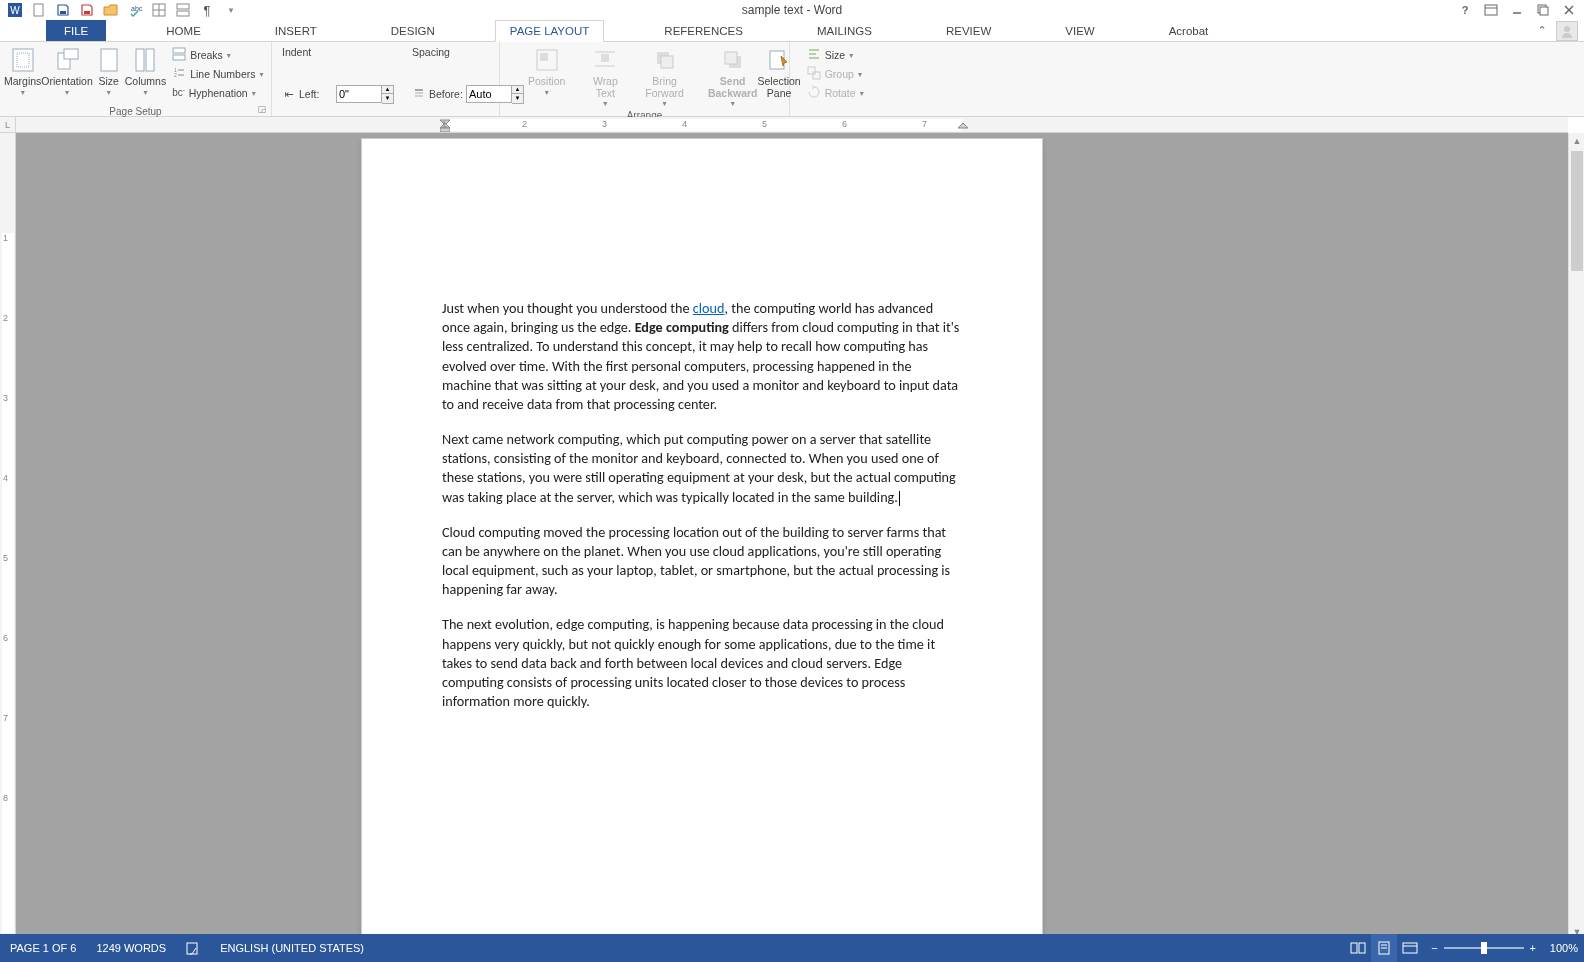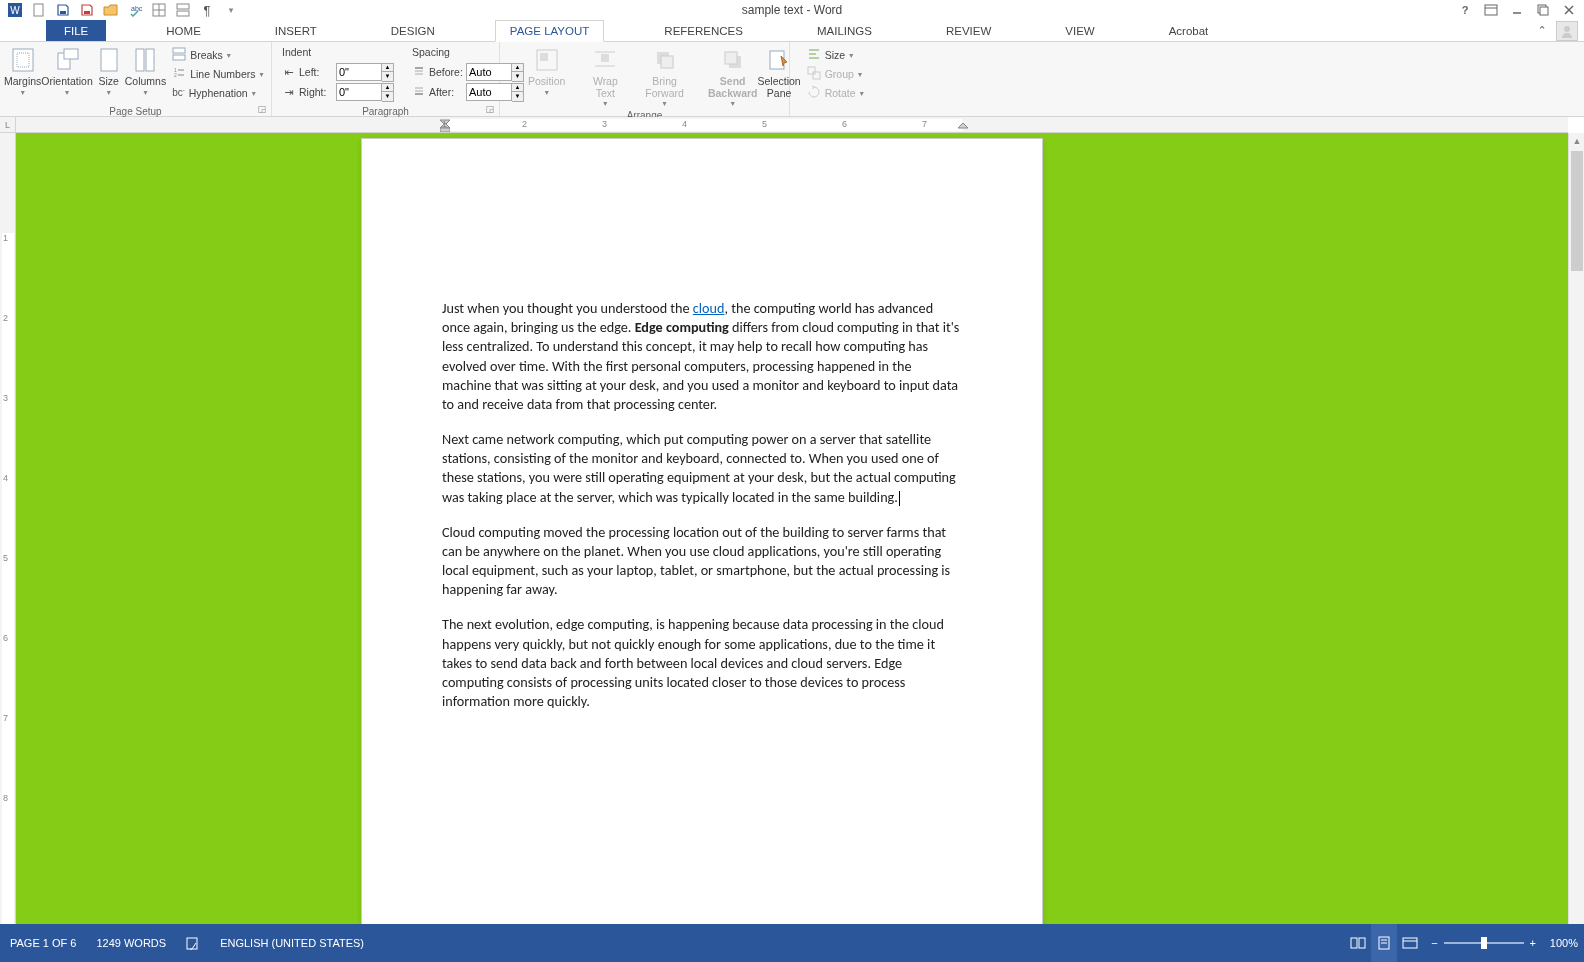--- a/index.html
+++ b/index.html
@@ -33,55 +33,55 @@
 .big-btn.disabled { color: #b0b0b0; cursor: default; margin-left: 24px; }
 .big-btn .icon { width: 32px; height: 28px; display: flex; align-items: center; justify-content: center; }
 .big-btn .lbl { font-size: 10.5px; text-align: center; line-height: 1.1; margin-top: 2px; }
 .big-btn .caret { font-size: 8px; color: #888; }
 
 .small-stack { display: flex; flex-direction: column; gap: 1px; padding: 2px; justify-content: flex-end; }
 .small-btn { display: flex; align-items: center; gap: 4px; height: 18px; padding: 0 4px; cursor: pointer; font-size: 10.5px; color: #444; white-space: nowrap; }
 .small-btn.disabled { color: #b0b0b0; }
 .small-caret { font-size: 8px; color: #888; }
 
-.labeled-col { display: flex; flex-direction: column; padding: 2px 6px; }
+.labeled-col { display: flex; flex-direction: column; padding: 2px 6px; gap: 22px; }
 .col-header { font-size: 10.5px; color: #444; height: 16px; }
 .form-row { display: flex; align-items: center; gap: 3px; height: 20px; }
 .form-row .mini-icon { width: 14px; display: flex; justify-content: center; color: #555; }
 .form-row label { font-size: 10.5px; color: #444; width: 34px; }
 .spinner { display: flex; align-items: center; }
 .spinner input { width: 46px; height: 18px; border: 1px solid #ababab; font-size: 11px; padding: 0 2px; }
 .spinner .spins { display: flex; flex-direction: column; border: 1px solid #ababab; border-left: none; }
 .spinner .spin { width: 11px; height: 8.5px; font-size: 6px; display: flex; align-items: center; justify-content: center; background: #f0f0f0; cursor: pointer; line-height: 1; }
 .spinner .spin:first-child { border-bottom: 1px solid #ababab; }
 
 
 .workspace { position: absolute; top: 117px; left: 0; right: 0; bottom: 22px; background: #fff; display: flex; }
 .vruler-corner { width: 16px; height: 16px; background: #f3f3f3; border-right: 1px solid #d4d4d4; border-bottom: 1px solid #d4d4d4; display:flex; align-items:center; justify-content:center; font-size:9px; color:#888; position:absolute; left:0; top:0; cursor:pointer;}
 .hruler { position: absolute; left: 16px; right: 16px; top: 0; height: 16px; background: #f3f3f3; border-bottom: 1px solid #d4d4d4; overflow: hidden; }
 .hruler-white { position: absolute; top: 2px; height: 12px; background: #fff; }
 .ruler-tick { position: absolute; font-size: 9px; color: #888; top: 2px; }
 .vruler { position: absolute; left: 0; top: 16px; bottom: 0; width: 16px; background: #f3f3f3; border-right: 1px solid #d4d4d4; }
 .vruler-white { position: absolute; left: 2px; width: 12px; background: #fff; }
 .vruler-tick { position: absolute; font-size: 9px; color: #888; left: 3px; }
 
-.doc-scroll { position: absolute; left: 16px; top: 16px; right: 16px; bottom: 0; overflow: hidden; background: #84cc16; }
+.doc-scroll { position: absolute; left: 16px; top: 16px; right: 16px; bottom: 0; overflow: hidden; background: #a3a3a3; }
 .page { position: absolute; left: 346px; top: 6px; width: 680px; height: 880px; background: #fff; box-shadow: 0 0 0 1px #ccc, 0 2px 6px rgba(0,0,0,0.15); }
 .page-content { position: absolute; left: 80px; top: 160px; width: 520px; font-family: Calibri, sans-serif; font-size: 14.2px; line-height: 1.35; color: #222; }
 .page-content p { margin-bottom: 16px; }
 .page-content a { color: #0563c1; text-decoration: underline; }
 .page-content b { font-weight: bold; }
 .cursor { display: inline-block; width: 1px; height: 15px; background: #000; vertical-align: text-bottom; margin-left: 1px; }
 
 .vscroll { position: absolute; right: 0; top: 16px; bottom: 0; width: 16px; background: #f3f3f3; border-left: 1px solid #e0e0e0; }
 .vscroll-thumb { position: absolute; left: 2px; width: 12px; background: #cdcdcd; border-radius: 0; }
 .vscroll-arrow { position: absolute; left: 0; width: 16px; height: 16px; display: flex; align-items: center; justify-content: center; font-size: 9px; color: #888; cursor: pointer; }
 
 
-.statusbar { position: absolute; left: 0; right: 0; bottom: 0; height: 38px; background: #2b579a; color: #fff; display: flex; align-items: center; font-size: 11px; }
+.statusbar { position: absolute; left: 0; right: 0; bottom: 0; height: 28px; background: #2b579a; color: #fff; display: flex; align-items: center; font-size: 11px; }
 .status-item { padding: 0 10px; height: 100%; display: flex; align-items: center; gap: 4px; cursor: pointer; }
 .status-right { margin-left: auto; display: flex; align-items: center; height: 100%; }
 .view-btn { width: 26px; height: 100%; display: flex; align-items: center; justify-content: center; cursor: pointer; }
 .zoom-slider { display: flex; align-items: center; gap: 6px; padding: 0 8px; }
 .zoom-track { width: 80px; height: 2px; background: #9db5d8; position: relative; }
 .zoom-handle { position: absolute; width: 6px; height: 12px; background: #fff; top: -5px; left: 50%; transform: translateX(-50%); }
 .zoom-val { width: 40px; text-align: right; padding-right: 6px; }
 
 
 .indent-marker { position: absolute; top: 0; }

